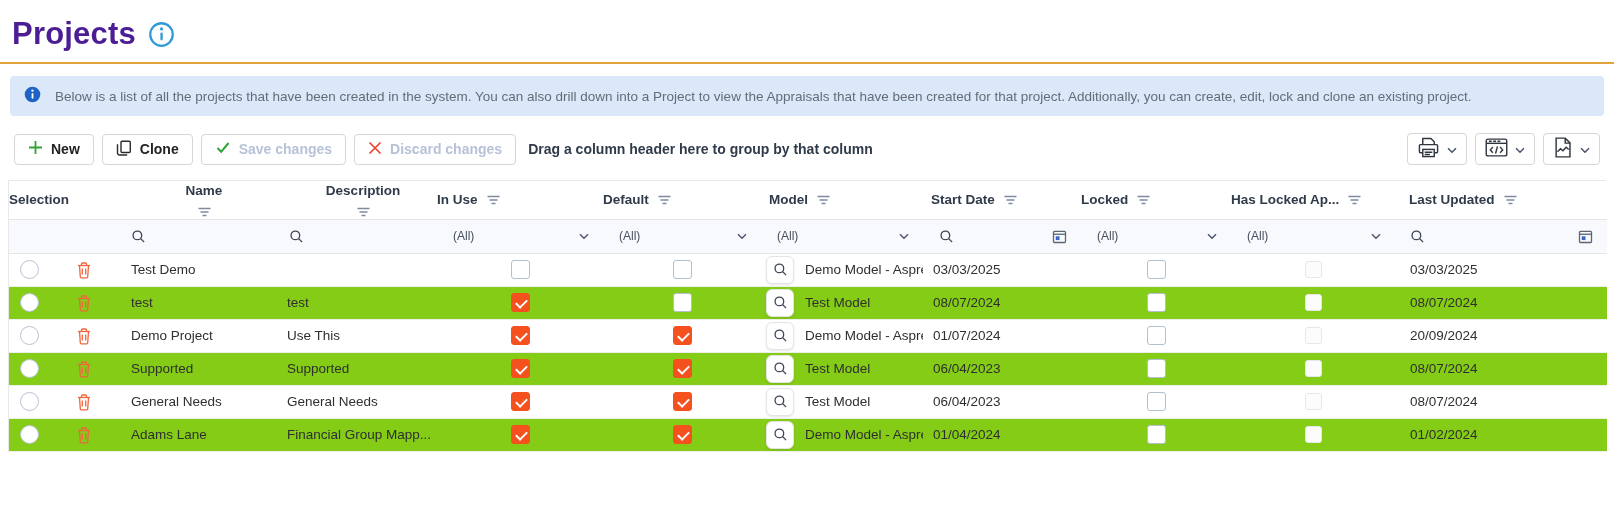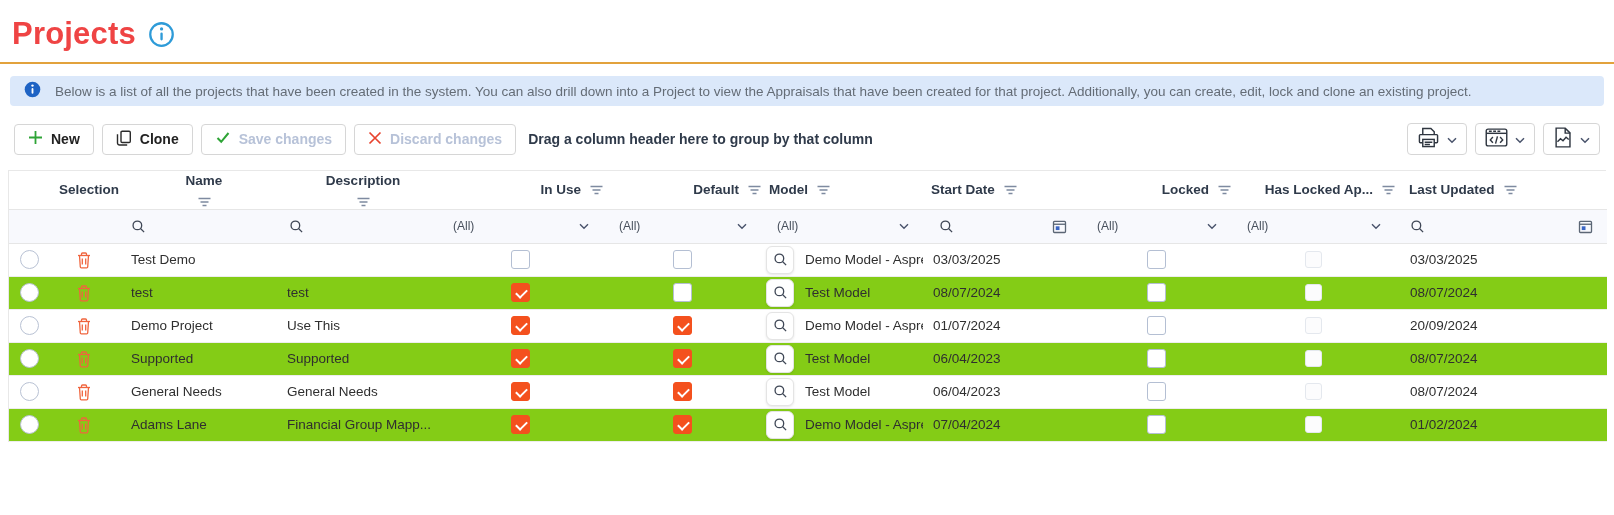--- a/index.html
+++ b/index.html
@@ -2,25 +2,25 @@
 <html><head>
 <meta charset="utf-8">
 <style>
   * { margin:0; padding:0; box-sizing:border-box; }
   html,body { width:1614px; height:515px; overflow:hidden; background:#fff;
     font-family:"Liberation Sans","DejaVu Sans",sans-serif; color:#2f2f2f; }
 
   
   .title-wrap { padding:16px 14px 10px 12px; border-bottom:2px solid #E2A23C;
     display:flex; align-items:center; gap:12px; }
-  .title-wrap h1 { font-size:31px; font-weight:700; color:#ef4444; letter-spacing:.2px; }
+  .title-wrap h1 { font-size:31px; font-weight:700; color:#4c1d95; letter-spacing:.2px; }
   .title-info { display:flex; align-items:center; }
 
   
-  .banner { margin:12px 10px 0 10px; height:30px; background:#DBE8FA; border-radius:4px;
+  .banner { margin:12px 10px 0 10px; height:40px; background:#DBE8FA; border-radius:4px;
     display:flex; align-items:center; gap:14px; padding:0 14px; }
   .banner-txt { font-size:13.5px; color:#646c76; }
 
   
   .toolbar { margin:17px 14px 0 14px; height:32px; display:flex; align-items:center; gap:8px; }
   .btn { height:31px; display:inline-flex; align-items:center; gap:8px; padding:0 13px;
     background:#fff; border:1px solid #d6d6d6; border-radius:4px; font-size:14px;
     font-weight:700; color:#222; cursor:pointer; font-family:inherit; }
   .btn.disabled-gray { background:#E9EAED; border-color:#E9EAED; color:#B7BED2; }
   .btn.disabled-lite { color:#B7C2D8; }
@@ -29,21 +29,21 @@
   .icon-btn { height:32px; display:inline-flex; align-items:center; gap:7px; padding:0 9px;
     background:#fff; border:1px solid #d6d6d6; border-radius:4px; cursor:pointer; }
 
   
   .grid-wrap { margin:15px 8px 0 8px; border:1px solid #e8e8e8; border-bottom:none; }
   table { width:100%; border-collapse:collapse; table-layout:fixed; }
   th,td { font-weight:400; }
   .head-row th { height:38px; font-size:13.5px; font-weight:700; color:#2F3A4A;
     border-bottom:1px solid #e6e6e6; background:#fff; cursor:pointer; }
   .hcell { display:flex; align-items:center; gap:9px; }
-  .hcell.center { justify-content:flex-end; }
+  .hcell.center { justify-content:flex-start; }
   .hcell.left { justify-content:flex-start; padding-left:8px; }
   .hcell.pad12 { padding-left:12px; }
   .hcell.pad14 { padding-left:14px; }
   .hlabel { white-space:nowrap; overflow:hidden; text-overflow:ellipsis; }
 
   .filter-row td { height:34px; background:#F8F9FD; border-bottom:1px solid #e6e6e6; }
   .fcell { display:flex; align-items:center; height:100%; padding:0 14px 0 12px; }
   .fcell.between { justify-content:space-between; padding-left:16px; }
   .all-label { font-size:12px; color:#474F5C; }
 
@@ -541,20 +541,20 @@
             <div class="model-cell-inner">
               <button class="mini-search">
                 <svg width="15" height="15" viewBox="0 0 16 16" fill="none" stroke="#3F4756" stroke-width="1.4">
                   <circle cx="6.8" cy="6.8" r="4.6"></circle>
                   <path d="m10.4 10.4 3.6 3.6"></path>
                 </svg>
               </button>
               <span>Demo Model - Asprey</span>
             </div>
           </td>
-          <td class="t-left pad8">07/04/2024</td>
+          <td class="t-left pad8">01/04/2024</td>
           <td class="c-center"><span class="cb"></span></td>
           <td class="c-center"><span class="cb dis"></span></td>
           <td class="t-left pad14">01/02/2024</td>
         </tr>
       </tbody>
 </table>
 </div>
 
 </body></html>

